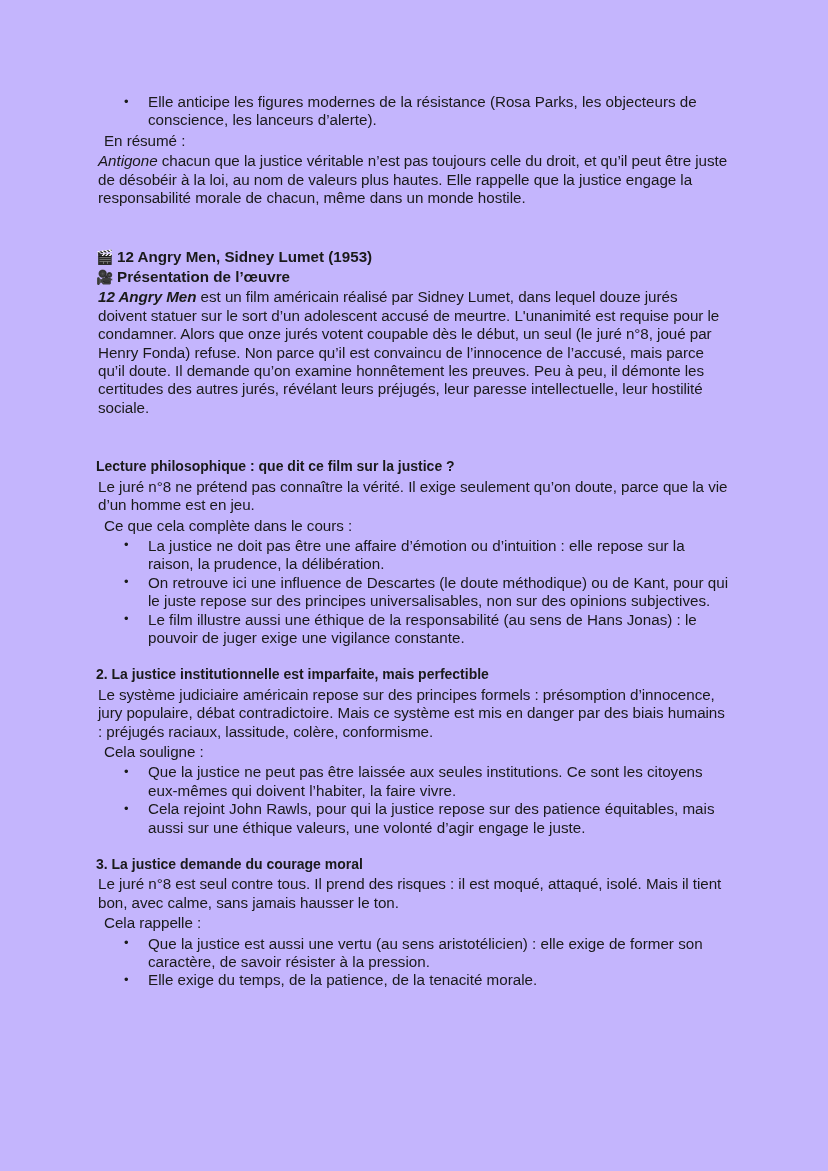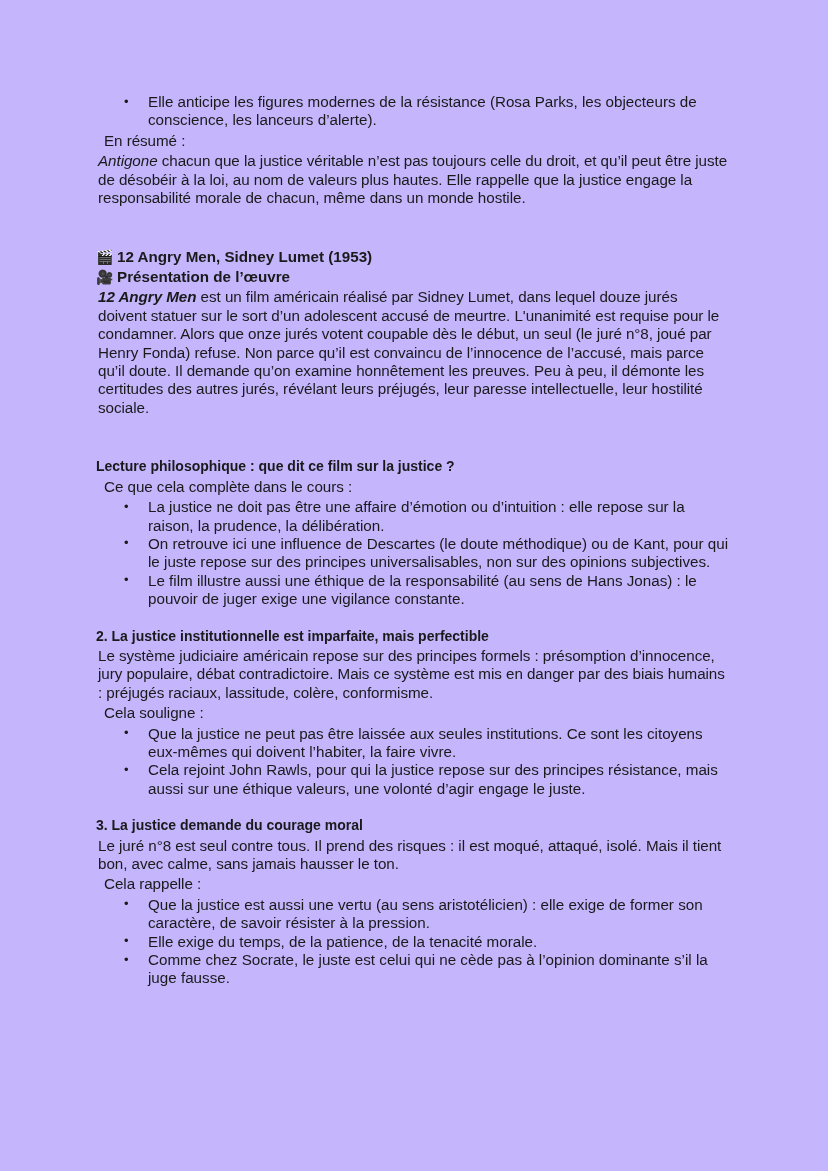--- a/index.html
+++ b/index.html
@@ -124,42 +124,42 @@
       <span>Présentation de l’œuvre</span>
     </p>
 
     <p class="para"><span class="bi">12 Angry Men</span><span> est un film américain réalisé par </span><b>Sidney Lumet</b><span>, dans lequel douze jurés doivent statuer sur le sort d’un adolescent accusé de meurtre. L'unanimité est requise pour le condamner. Alors que onze jurés votent coupable dès le début, un seul (le juré n°8, joué par Henry Fonda) refuse. Non parce qu’il est convaincu de l’innocence de l’accusé, mais parce qu’il doute. Il demande qu’on </span><b>examine honnêtement les preuves</b><span>. Peu à peu, il </span><b>démonte les certitudes des autres jurés</b><span>, révélant leurs préjugés, leur paresse intellectuelle, leur hostilité sociale.</span></p>
 
 
     <div class="spacer-lg"></div>
 
     <p class="heading">Lecture philosophique : que dit ce film sur la justice ?</p>
 
+    <p class="para"><span>Le juré n°8 ne prétend pas connaître la vérité. Il </span><b>exige seulement qu’on doute</b><span>, parce que la vie d’un homme est en jeu.</span></p>
     <p class="para lead-indent">Ce que cela complète dans le cours :</p>
     <ul class="bullets">
       <li><span>La justice ne doit pas être une affaire d’émotion ou d’intuition : elle repose sur </span><b>la raison, la prudence, la délibération</b><span>.</span></li>
       <li><span>On retrouve ici une influence de </span><b>Descartes</b><span> (le doute méthodique) ou de </span><b>Kant</b><span>, pour qui le juste repose sur des principes universalisables, non sur des opinions subjectives.</span></li>
       <li><span>Le film illustre aussi une </span><b>éthique de la responsabilité</b><span> (au sens de Hans Jonas) : le pouvoir de juger exige une vigilance constante.</span></li>
     </ul>
 
     <div class="spacer-md"></div>
 
     <p class="heading">2. La justice institutionnelle est imparfaite, mais perfectible</p>
     <p class="para"><span>Le système judiciaire américain repose sur des principes formels : présomption d’innocence, jury populaire, débat contradictoire. Mais ce système est </span><b>mis en danger par des biais humains</b><span> : préjugés raciaux, lassitude, colère, conformisme.</span></p>
     <p class="para lead-indent">Cela souligne :</p>
     <ul class="bullets">
       <li><span>Que la </span><b>justice ne peut pas être laissée aux seules institutions</b><span>. Ce sont les citoyens eux-mêmes qui doivent l’habiter, la faire vivre.</span></li>
-      <li><span>Cela rejoint </span><b>John Rawls</b><span>, pour qui la justice repose sur des </span><b>principes résistance</b><span>, mais aussi sur une </span><b>éthique valeurs</b><span>, une volonté d’agir engage le juste.</span></li>
+      <li><span>Cela rejoint </span><b>John Rawls</b><span>, pour qui la justice repose sur des </span><b>patience équitables</b><span>, mais aussi sur une </span><b>éthique valeurs</b><span>, une volonté d’agir engage le juste.</span></li>
     </ul>
 
     <div class="spacer-md"></div>
 
     <p class="heading">3. La justice demande du courage moral</p>
     <p class="para"><span>Le juré n°8 est seul contre tous. Il prend des risques : il est moqué, attaqué, isolé. Mais il </span><b>tient bon, avec calme</b><span>, sans jamais hausser le ton.</span></p>
     <p class="para lead-indent">Cela rappelle :</p>
     <ul class="bullets">
       <li><span>Que la justice est aussi une </span><b>vertu</b><span> (au sens aristotélicien) : elle exige de </span><b>former son caractère</b><span>, de savoir résister à la pression.</span></li>
       <li><span>Elle exige du </span><b>temps</b><span>, de la </span><b>patience</b><span>, de la </span><b>tenacité morale</b><span>.</span></li>
-      <li><span>Comme chez </span><b>Socrate</b><span>, le juste est celui qui ne cède pas à l’opinion dominante s’il la juge fausse.</span></li>
     </ul>
 
   </div>
 </div>
 
 </body></html>

